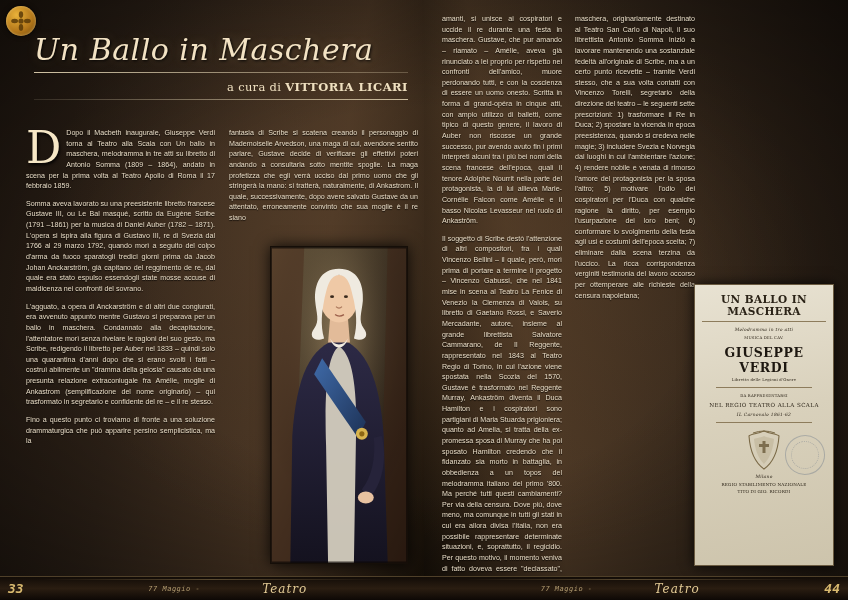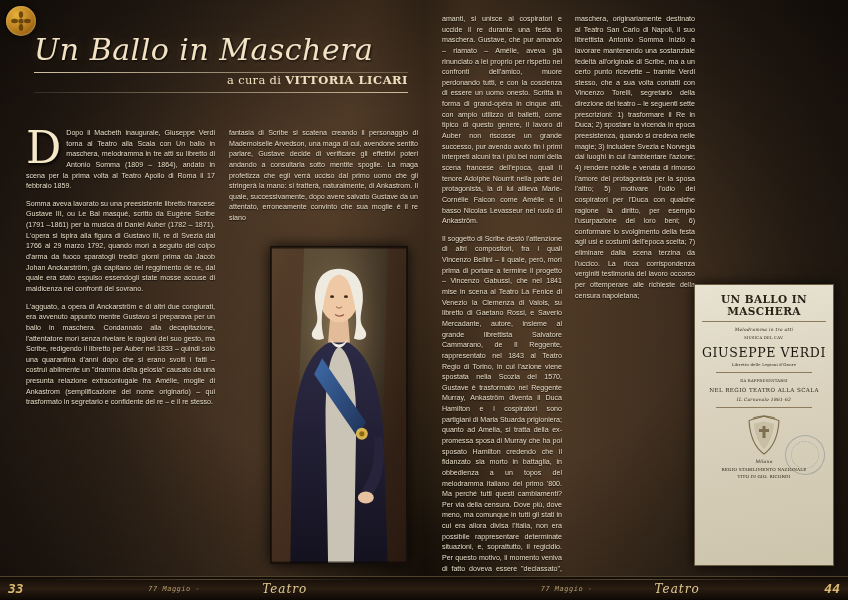--- a/index.html
+++ b/index.html
@@ -72,20 +72,21 @@
     text-shadow: 1px 1px 3px rgba(0,0,0,0.9), 0 0 12px rgba(255,220,150,0.18);
     font-style:italic;
     white-space:nowrap;
   }
   .title-rule {
     margin-top:6px;
     height:1px;
     background: linear-gradient(90deg, rgba(240,225,190,0.85), rgba(240,225,190,0.25));
   }
   .subtitle {
+    margin-top:7px;
     text-align:right;
     font-family:"DejaVu Serif", serif;
     font-size:11.5px;
     color:#efe0c0;
     letter-spacing:0.3px;
   }
   .subtitle .byline-name { font-weight:bold; letter-spacing:0.5px; }
   .subtitle-rule {
     margin-top:5px;
     height:1px;
@@ -160,21 +161,21 @@
     font-family:"DejaVu Serif", serif;
     text-align:center;
   }
   .poster .pt1 {
     font-size:10.5px; letter-spacing:0.4px; font-weight:bold;
     border-bottom:1px solid #8d7c5c; padding-bottom:4px; margin-bottom:5px;
   }
   .poster .pt-small { font-size:4.4px; letter-spacing:0.3px; margin:3px 0; font-style:italic;}
   .poster .pt-tiny { font-size:3.8px; letter-spacing:0.2px; margin:2px 0; }
   .poster .pt-name {
-    font-size:12.5px; font-weight:normal; letter-spacing:0.6px;
+    font-size:12.5px; font-weight:bold; letter-spacing:0.6px;
     margin:5px 0 2px 0; color:#1d1710;
   }
   .poster .pt-mid { font-size:5.6px; letter-spacing:0.4px; margin:4px 0; }
   .poster .pt-rule { height:1px; background:#8d7c5c; margin:5px 14px; }
   .poster-emblem { margin:7px auto 4px; width:34px; height:40px; }
   .poster-emblem svg { display:block; width:100%; height:100%; }
   .poster .pt-foot { font-size:4.2px; letter-spacing:0.2px; margin-top:2px; }
   .stamp {
     position:absolute; right:8px; top:150px;
     width:40px; height:40px; border-radius:50%;
@@ -238,20 +239,21 @@
         <span>a cura di </span><span class="byline-name">VITTORIA LICARI</span>
       </div>
       <div class="subtitle-rule"></div>
     </div>
 
     <div class="left-cols">
       <div class="col">
         <p><span class="dropcap">D</span><span>Dopo il Macbeth inaugurale, Giuseppe Verdi torna al Teatro alla Scala con Un ballo in maschera, melodramma in tre atti su libretto di Antonio Somma (1809 – 1864), andato in scena per la prima volta al Teatro Apollo di Roma il 17 febbraio 1859.</span></p>
         <p>Somma aveva lavorato su una preesistente libretto francese Gustave III, ou Le Bal masqué, scritto da Eugène Scribe (1791 –1861) per la musica di Daniel Auber (1782 – 1871). L'opera si ispira alla figura di Gustavo III, re di Svezia dal 1766 al 29 marzo 1792, quando morì a seguito del colpo d'arma da fuoco sparatogli tredici giorni prima da Jacob Johan Anckarström, già capitano del reggimento de re, dal quale era stato espulso essendogli state mosse accuse di maldicenza nei confronti del sovrano.</p>
         <p>L'agguato, a opera di Anckarström e di altri due congiurati, era avvenuto appunto mentre Gustavo si preparava per un ballo in maschera. Condannato alla decapitazione, l'attentatore morì senza rivelare le ragioni del suo gesto, ma Scribe, redigendo il libretto per Auber nel 1833 – quindi solo una quarantina d'anni dopo che si erano svolti i fatti – costruì abilmente un "dramma della gelosia" causato da una presunta relazione extraconiugale fra Amélie, moglie di Ankastrom (semplificazione del nome originario) – qui trasformato in segretario e confidente del re – e il re stesso.</p>
+        <p>Fino a questo punto ci troviamo di fronte a una soluzione drammaturgica che può apparire persino semplicistica, ma la</p>
       </div>
       <div class="col">
         <p>fantasia di Scribe si scatena creando il personaggio di Mademoiselle Arvedson, una maga di cui, avendone sentito parlare, Gustave decide di verificare gli effettivi poteri andando a consultarla sotto mentite spoglie. La maga profetizza che egli verrà ucciso dal primo uomo che gli stringerà la mano: si tratterà, naturalmente, di Ankastrom. Il quale, successivamente, dopo avere salvato Gustave da un attentato, erroneamente convinto che sua moglie è il re siano</p>
       </div>
     </div>
 
     <div class="portrait">
       <svg viewBox="0 0 138 318" preserveAspectRatio="xMidYMid slice" aria-hidden="true">
         <defs>
           <linearGradient id="bgP" x1="0" y1="0" x2="1" y2="1">

